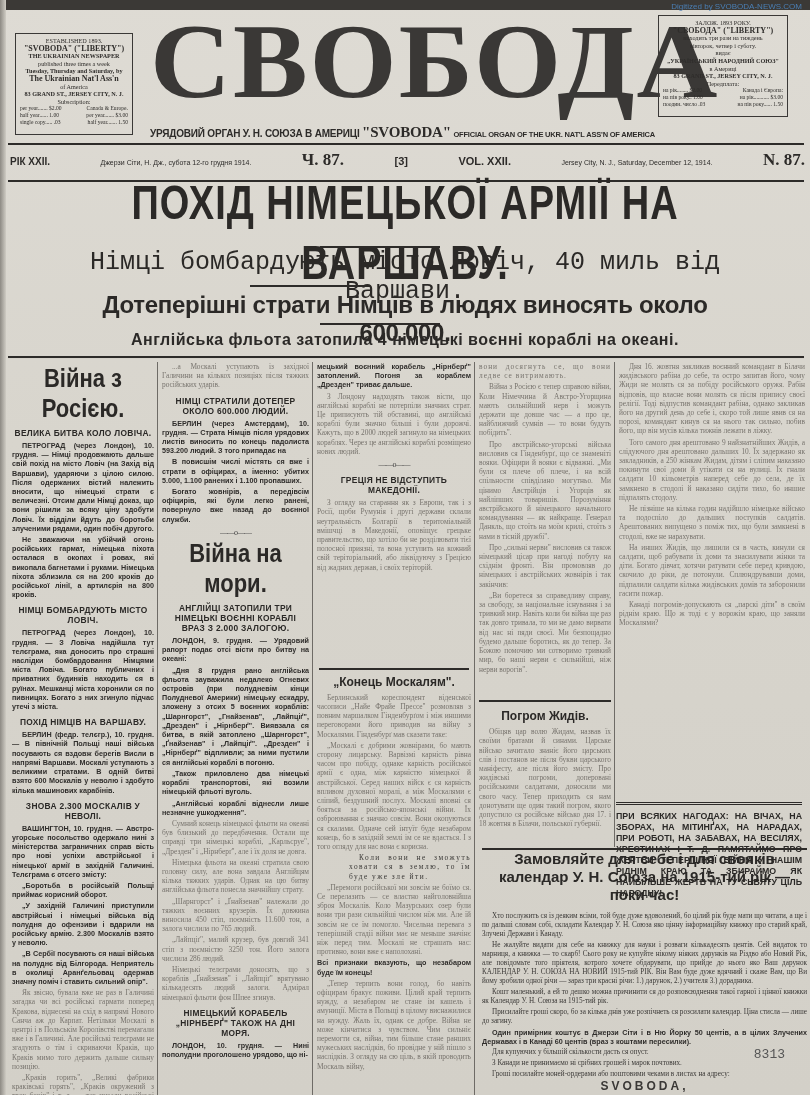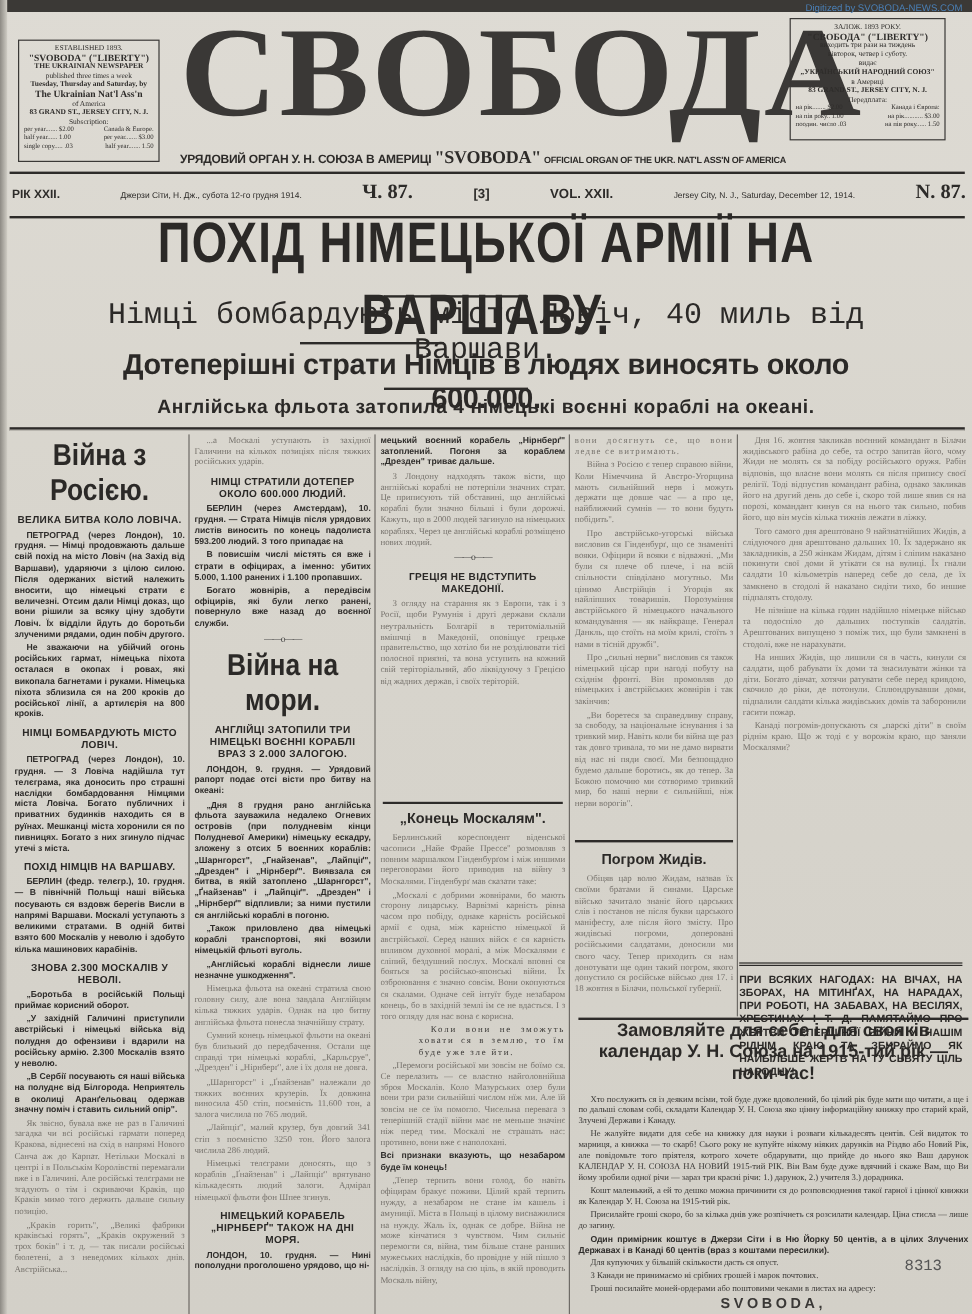--- a/index.html
+++ b/index.html
@@ -221,42 +221,43 @@
   <div class="col" style="left:12px;width:142px;height:733px;">
     <h2>Війна з Росією.</h2>
     <h3>ВЕЛИКА БИТВА КОЛО ЛОВІЧА.</h3>
     <p class="bold">ПЕТРОГРАД (через Лондон), 10. грудня. — Німці продовжають дальше свій похід на місто Ловіч (на Захід від Варшави), ударяючи з цілою силою. Після одержаних вістий належить вносити, що німецькі страти є величезні. Отсим дали Німці доказ, що вони рішили за всяку ціну здобути Ловіч. Їх відділи йдуть до боротьби злученими рядами, один побіч другого.</p>
     <p class="bold">Не зважаючи на убійчий огонь російських гармат, німецька піхота осталася в окопах і ровах, які викопала багнетами і руками. Німецька піхота зблизила ся на 200 кроків до російської лінії, а артилєрія на 800 кроків.</p>
     <h3>НІМЦІ БОМБАРДУЮТЬ МІСТО ЛОВІЧ.</h3>
     <p class="bold">ПЕТРОГРАД (через Лондон), 10. грудня. — З Ловіча надійшла тут телєграма, яка доносить про страшні наслідки бомбардовання Німцями міста Ловіча. Богато публичних і приватних будинків находить ся в руїнах. Мешканці міста хоронили ся по пивницях. Богато з них згинуло підчас утечі з міста.</p>
     <h3>ПОХІД НІМЦІВ НА ВАРШАВУ.</h3>
     <p class="bold">БЕРЛИН (федр. телєгр.), 10. грудня. — В північній Польщі наші війська посувають ся вздовж берегів Висли в напрямі Варшави. Москалі уступають з великими стратами. В одній битві взято 600 Москалів у неволю і здобуто кілька машинових карабінів.</p>
     <h3>ЗНОВА 2.300 МОСКАЛІВ У НЕВОЛІ.</h3>
+    <p class="bold">ВАШИНГТОН, 10. грудня. — Австро-угорське посольство одержало нині з міністерства заграничних справ вість про нові успіхи австрійської і німецької армії в західній Галичині. Телєграма є отсего змісту:</p>
     <p class="bold">„Боротьба в російській Польщі приймає корисний оборот.</p>
     <p class="bold">„У західній Галичині приступили австрійські і німецькі війська від полудня до офензиви і вдарили на російську армію. 2.300 Москалів взято у неволю.</p>
     <p class="bold">„В Сербії посувають ся наші війська на полуднє від Білгорода. Неприятель в околиці Аранґельовац одержав значну поміч і ставить сильний опір".</p>
     <p class="faint">Як звісно, бувала вже не раз в Галичині загадка чи всі російські гармати поперед Кракова, віднесені на схід в напрямі Нового Санча аж до Карпат. Нетільки Москалі в центрі і в Польськім Королівстві перемагали вже і в Галичині. Але російські телєграми не згадують о тім і скриваючи Краків, що Краків мимо того держить дальше сильну позицію.</p>
     <p class="faint">„Краків горить", „Великі фабрики краківські горять", „Краків окружений з трох боків" і т. д. — так писали російські бюлетені, а з неведомих кількох днів. Австрійська...</p>
   </div>
 
   <div class="col" style="left:162px;width:147px;height:733px;">
     <p class="faint">...а Москалі уступають із західної Галичини на кількох позиціях після тяжких російських ударів.</p>
     <h3>НІМЦІ СТРАТИЛИ ДОТЕПЕР ОКОЛО 600.000 ЛЮДИЙ.</h3>
     <p class="bold">БЕРЛИН (через Амстердам), 10. грудня. — Страта Німців після урядових листів виносить по конець падолиста 593.200 людий. З того припадає на</p>
     <p class="bold">В повисшім числі містять ся вже і страти в офіцирах, а іменно: убитих 5.000, 1.100 ранених і 1.100 пропавших.</p>
     <p class="bold">Богато жовнірів, а передівсім офіцирів, які були легко ранені, повернуло вже назад до воєнної служби.</p>
     <div class="orn">——o——</div>
     <h2>Війна на мори.</h2>
     <h3>АНГЛІЙЦІ ЗАТОПИЛИ ТРИ НІМЕЦЬКІ ВОЄННІ КОРАБЛІ ВРАЗ З 2.000 ЗАЛОГОЮ.</h3>
     <p class="bold">ЛОНДОН, 9. грудня. — Урядовий рапорт подає отсі вісти про битву на океані:</p>
     <p class="bold">„Дня 8 грудня рано англійська фльота зауважила недалеко Огневих островів (при полудневім кінци Полудневої Америки) німецьку ескадру, зложену з отсих 5 воєнних кораблів: „Шарнгорст", „Гнайзенав", „Лайпціґ", „Дрезден" і „Нірнберґ". Виявзала ся битва, в якій затоплено „Шарнгорст", „Ґнайзенав" і „Лайпціґ". „Дрезден" і „Нірнберґ" відпливли; за ними пустили ся англійські кораблі в погоню.</p>
     <p class="bold">„Також приловлено два німецькі кораблі транспортові, які возили німецькій фльоті вуголь.</p>
     <p class="bold">„Англійські кораблі віднесли лише незначне ушкодження".</p>
+    <p class="faint">Сумний конець німецької фльоти на океані був близький до передбачення. Остали ще справді три німецькі кораблі, „Карльсруе", „Дрезден" і „Нірнберґ", але і їх доля не довга.</p>
     <p class="faint">Німецька фльота на океані стратила свою головну силу, але вона завдала Англійцям кілька тяжких ударів. Однак на цю битву англійська фльота понесла значнійшу страту.</p>
-    <p class="faint">Сумний конець німецької фльоти на океані був близький до передбачення. Остали ще справді три німецькі кораблі, „Карльсруе", „Дрезден" і „Нірнберґ", але і їх доля не довга.</p>
     <p class="faint">„Шарнгорст" і „Ґнайзенав" належали до тяжких воєнних крузерів. Їх довжина виносила 450 стіп, поємність 11.600 тон, а залога числила по 765 людий.</p>
     <p class="faint">„Лайпціґ", малий крузер, був довгий 341 стіп з поємністю 3250 тон. Його залога числила 286 людий.</p>
     <p class="faint">Німецькі телєграми доносять, що з кораблів „Ґнайзенав" і „Лайпціґ" врятувано кількадесять людий залоги. Адмірал німецької фльоти фон Шпее згинув.</p>
     <h3>НІМЕЦЬКИЙ КОРАБЕЛЬ „НІРНБЕРҐ" ТАКОЖ НА ДНІ МОРЯ.</h3>
     <p class="bold">ЛОНДОН, 10. грудня. — Нині пополудни проголошено урядово, що ні-</p>
   </div>
 
   <div class="col" style="left:317px;width:154px;height:290px;">
     <p class="bold" style="text-indent:0">мецький воєнний корабель „Нірнберґ" затоплений. Погоня за кораблем „Дрезден" триває дальше.</p>
     <p class="faint">З Лондону надходять також вісти, що англійські кораблі не потерпіли значних страт. Це приписують тій обставині, що англійські кораблі були значно більші і були дорожчі. Кажуть, що в 2000 людей загинуло на німецьких кораблях. Через це англійські кораблі розміщено нових людий.</p>

